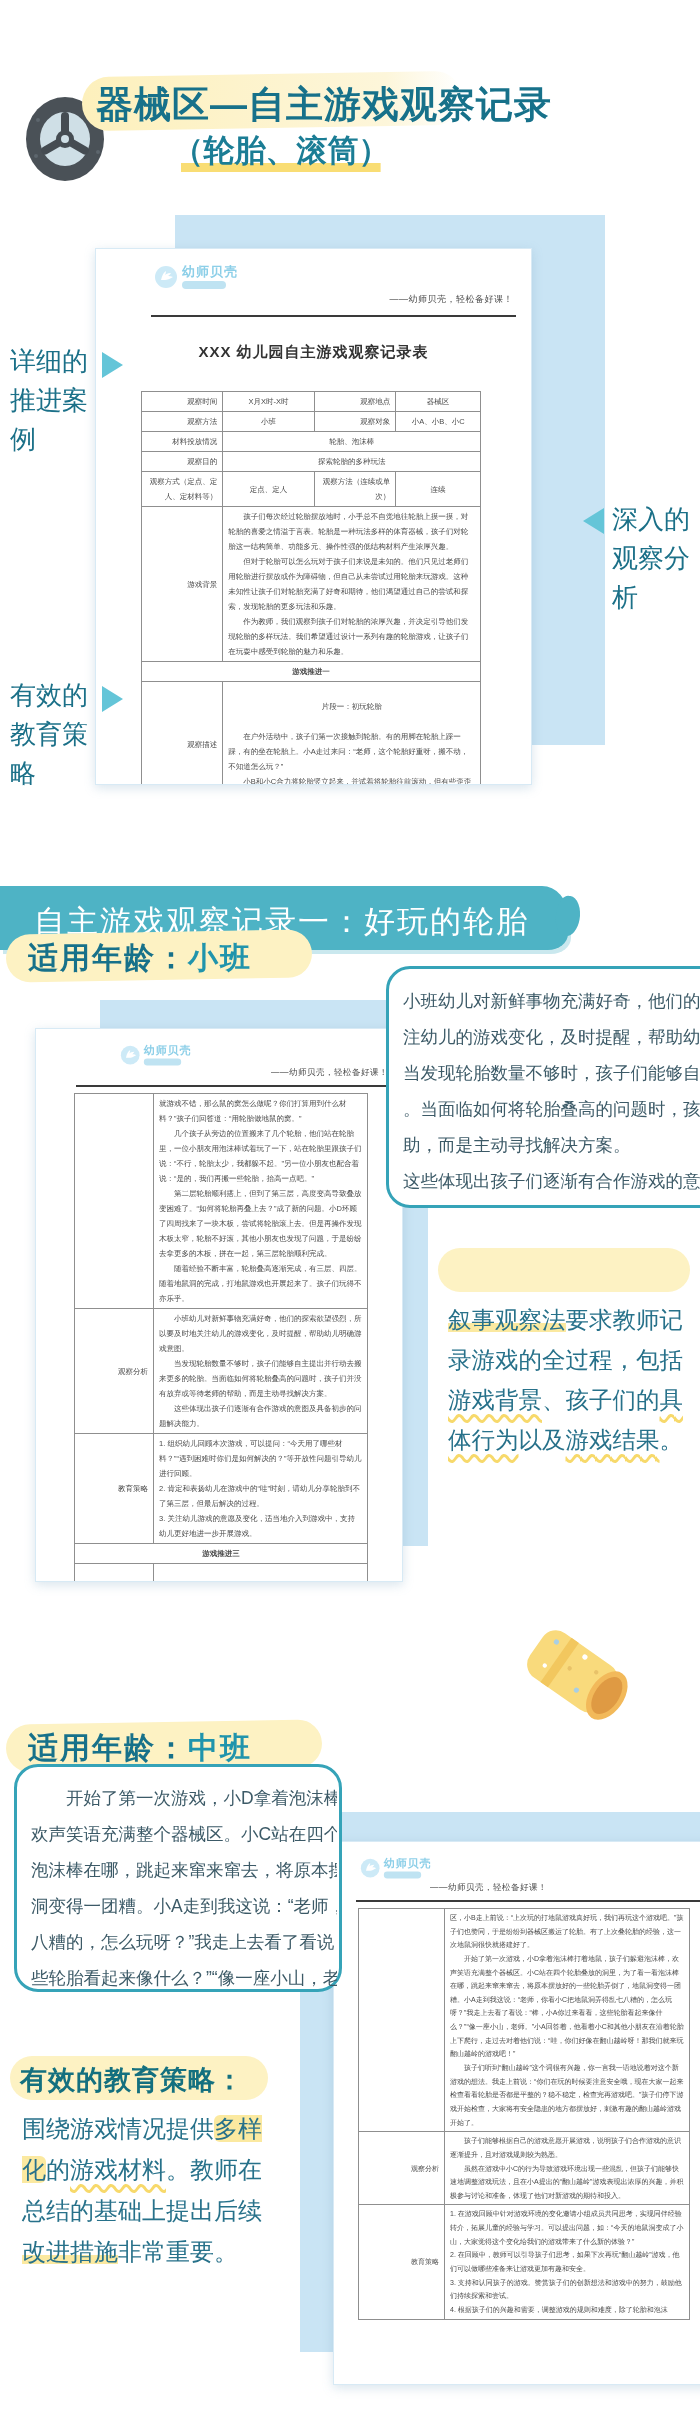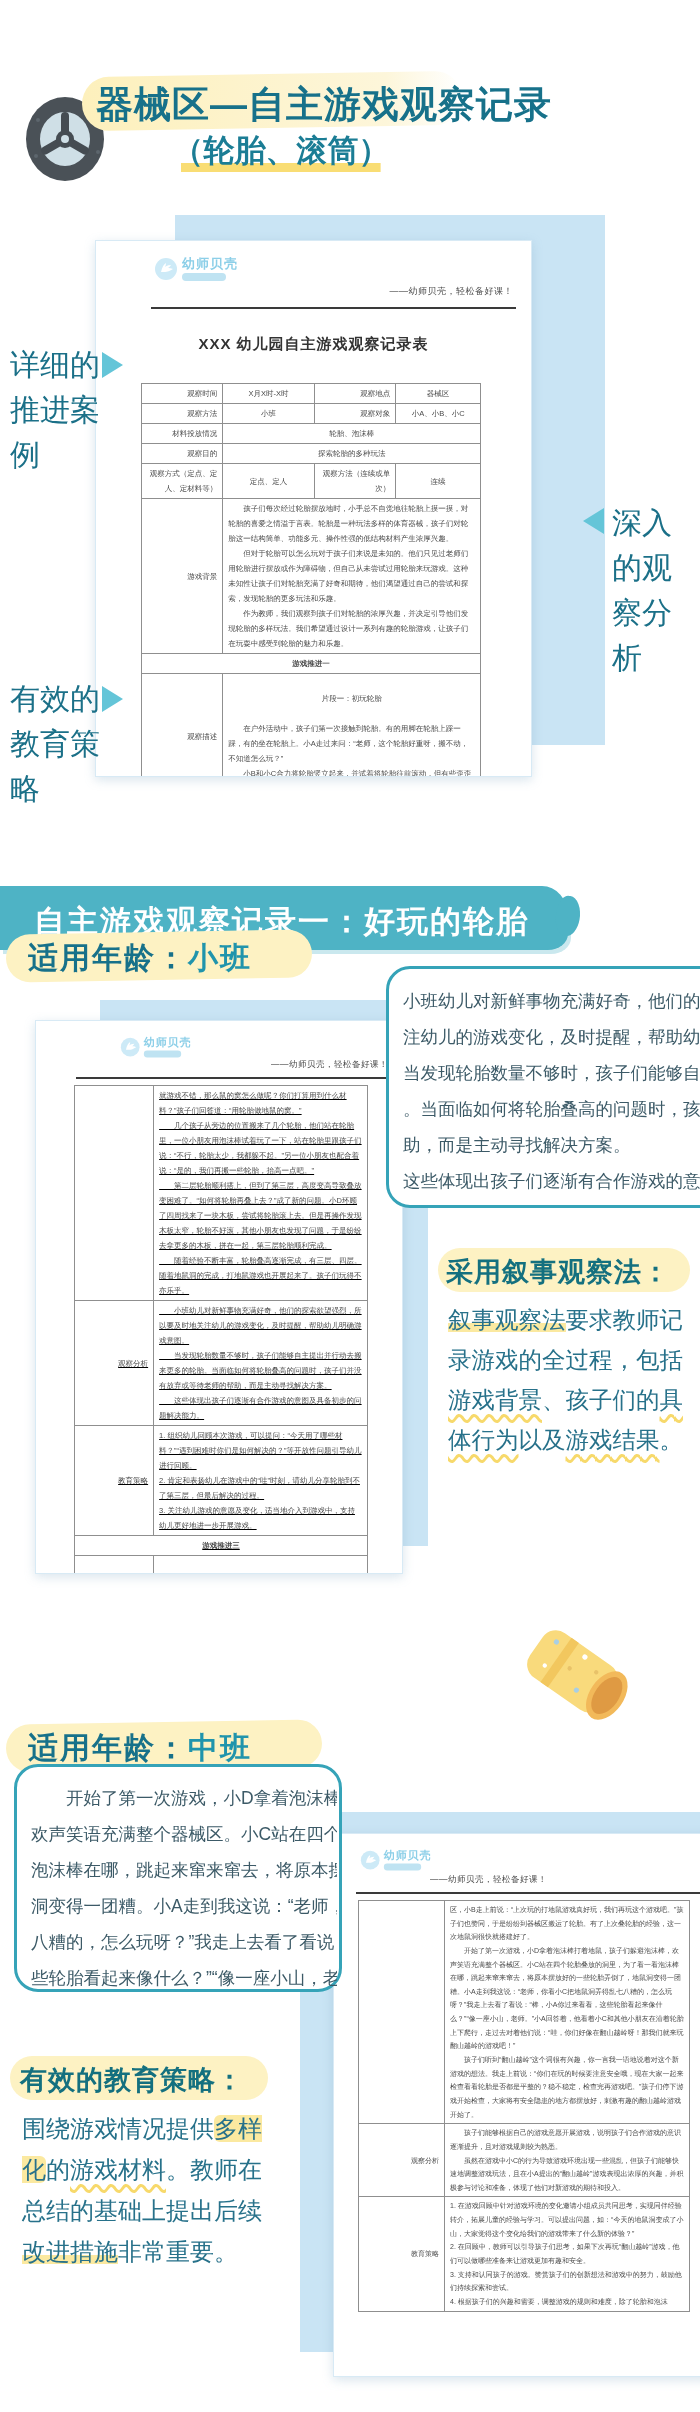--- a/index.html
+++ b/index.html
@@ -11,46 +11,46 @@
   .title-pill{left:82px;top:74px;width:380px;height:54px;border-radius:28px;
     background:linear-gradient(90deg,#fdf0bc,#fdf6da 80%,rgba(253,246,218,0));transform:rotate(-1deg);}
   .main-title{left:96px;top:80px;font-size:37px;font-weight:900;color:#17718a;letter-spacing:1px;text-align:right;}
   .subtitle-wrap{left:95px;top:130px;width:372px;text-align:center;}
   .subtitle{display:inline-block;font-size:31px;font-weight:900;color:#1b7d95;
     background-image:linear-gradient(#f9dd74,#f9dd74);background-size:92% 9px;
     background-position:50% 100%;background-repeat:no-repeat;padding-bottom:0;}
 
   
   .panel{background:#c9e4f4;}
-  .doc{background:#fff;border:1px solid #d8eaf5;box-shadow:0 3px 10px rgba(120,160,190,.28);overflow:hidden;}
+  .doc{background:#fff;border:1px solid #d8eaf5;box-shadow:0 3px 10px rgba(120,160,190,.28);overflow:hidden;margin-top:8px;}
   .brand{display:flex;align-items:flex-start;gap:4px;}
   .brand-txt{display:flex;flex-direction:column;line-height:1;}
   .brand-name{font-size:13px;font-weight:bold;color:#8ccfe8;letter-spacing:1px;}
   .brand-badge{margin-top:3px;width:44px;height:8px;border-radius:4px;background:#bfe3f2;}
   .tagline{font-size:9px;color:#4a4a4a;letter-spacing:.5px;}
   .doc-divider{height:2px;background:#3a3a3a;}
   .doc-title{text-align:center;font-size:15px;font-weight:bold;color:#333;letter-spacing:1px;}
   .doc table{border-collapse:collapse;table-layout:fixed;width:100%;}
   .doc td{border:1px solid #8f8f8f;color:#4a4a4a;vertical-align:middle;padding:2px 5px;}
   .lbl{text-align:right;}
   .val{text-align:center;}
   .para{text-align:left;white-space:pre-line;vertical-align:top;}
   .sect{text-align:center;font-weight:bold;color:#3c3c3c;}
   .frag-head{text-align:center;display:block;}
   .t1{font-size:7.5px;line-height:2.0;}
-  .t2{font-size:7.5px;line-height:2.0;text-decoration:underline;}
+  .t2{font-size:7.5px;line-height:2.0;}
   .t3{font-size:7px;line-height:1.95;}
 
   
-  .ann{font-size:30px;color:#1b7088;line-height:1.5;width:96px;}
+  .ann{font-size:26px;color:#1b7088;line-height:1.5;width:96px;}
   .tri-r{width:0;height:0;border-top:13px solid transparent;border-bottom:13px solid transparent;border-left:21px solid #64c5d8;}
   .tri-l{width:0;height:0;border-top:13px solid transparent;border-bottom:13px solid transparent;border-right:21px solid #64c5d8;}
 
   
-  .banner{background:#4eb3c5;color:#fff;font-weight:700;letter-spacing:2px;
+  .banner{background:#4eb3c5;color:#fff;font-weight:400;letter-spacing:2px;
     border-radius:0 26px 20px 0/0 30px 16px 0;box-shadow:3px 4px 0 rgba(158,214,224,.55);}
   .banner::after{content:"";position:absolute;right:-12px;top:10px;width:24px;height:40px;
     background:#4eb3c5;border-radius:45% 60% 50% 55%;transform:rotate(10deg);}
   .banner1{left:0;top:886px;width:568px;height:64px;font-size:31px;padding:15px 0 0 34px;box-sizing:border-box;}
   .banner2{left:0;top:1635px;width:512px;height:60px;font-size:29px;padding:14px 0 0 14px;box-sizing:border-box;}
 
   
   .age-pill{height:48px;border-radius:24px;background:#fdf2c3;transform:rotate(-1deg);}
   .age-text{font-size:30px;font-weight:900;color:#17718a;letter-spacing:2px;}
   .age-val{color:#2094ac;}
@@ -233,21 +233,20 @@
   <div class="abs callout" style="left:386px;top:966px;width:336px;height:242px;padding:14px 4px 10px 14px;">
     <div class="c-line">小班幼儿对新鲜事物充满好奇，他们的探索欲望</div>
     <div class="c-line">注幼儿的游戏变化，及时提醒，帮助幼儿明确游</div>
     <div class="c-line">当发现轮胎数量不够时，孩子们能够自主提出并</div>
     <div class="c-line">。当面临如何将轮胎叠高的问题时，孩子们并没</div>
     <div class="c-line">助，而是主动寻找解决方案。</div>
     <div class="c-line">这些体现出孩子们逐渐有合作游戏的意图及具备</div>
   </div>
 
   <div class="abs note-pill" style="left:438px;top:1248px;width:252px;height:44px;"></div>
-  <div class="abs note-title" style="left:446px;top:1254px;">采用叙事观察法：</div>
   <div class="abs note-body" style="left:448px;top:1300px;width:242px;"><span class="hl-under">叙事观察法</span><span>要求教师记录游戏的全过程，包括</span><span class="hl-wavy">游戏背景</span><span>、孩子们的</span><span class="hl-wavy">具体行为</span><span>以及</span><span class="hl-wavy">游戏结果</span><span>。</span></div>
 
   <svg class="abs" style="left:520px;top:1628px;" width="120" height="100" viewBox="0 0 120 100">
     <g transform="rotate(35 60 50)">
       <rect x="6" y="22" width="88" height="54" rx="16" fill="#f9da7c"></rect>
       <rect x="30" y="22" width="9" height="54" fill="#f2c75e"></rect>
       <circle cx="20" cy="34" r="2.6" fill="#a9cfe4"></circle>
         <circle cx="52" cy="30" r="2.6" fill="#ffffff"></circle>
       <circle cx="64" cy="62" r="2.6" fill="#a9cfe4"></circle>
         <circle cx="24" cy="60" r="2.2" fill="#ffffff"></circle>

